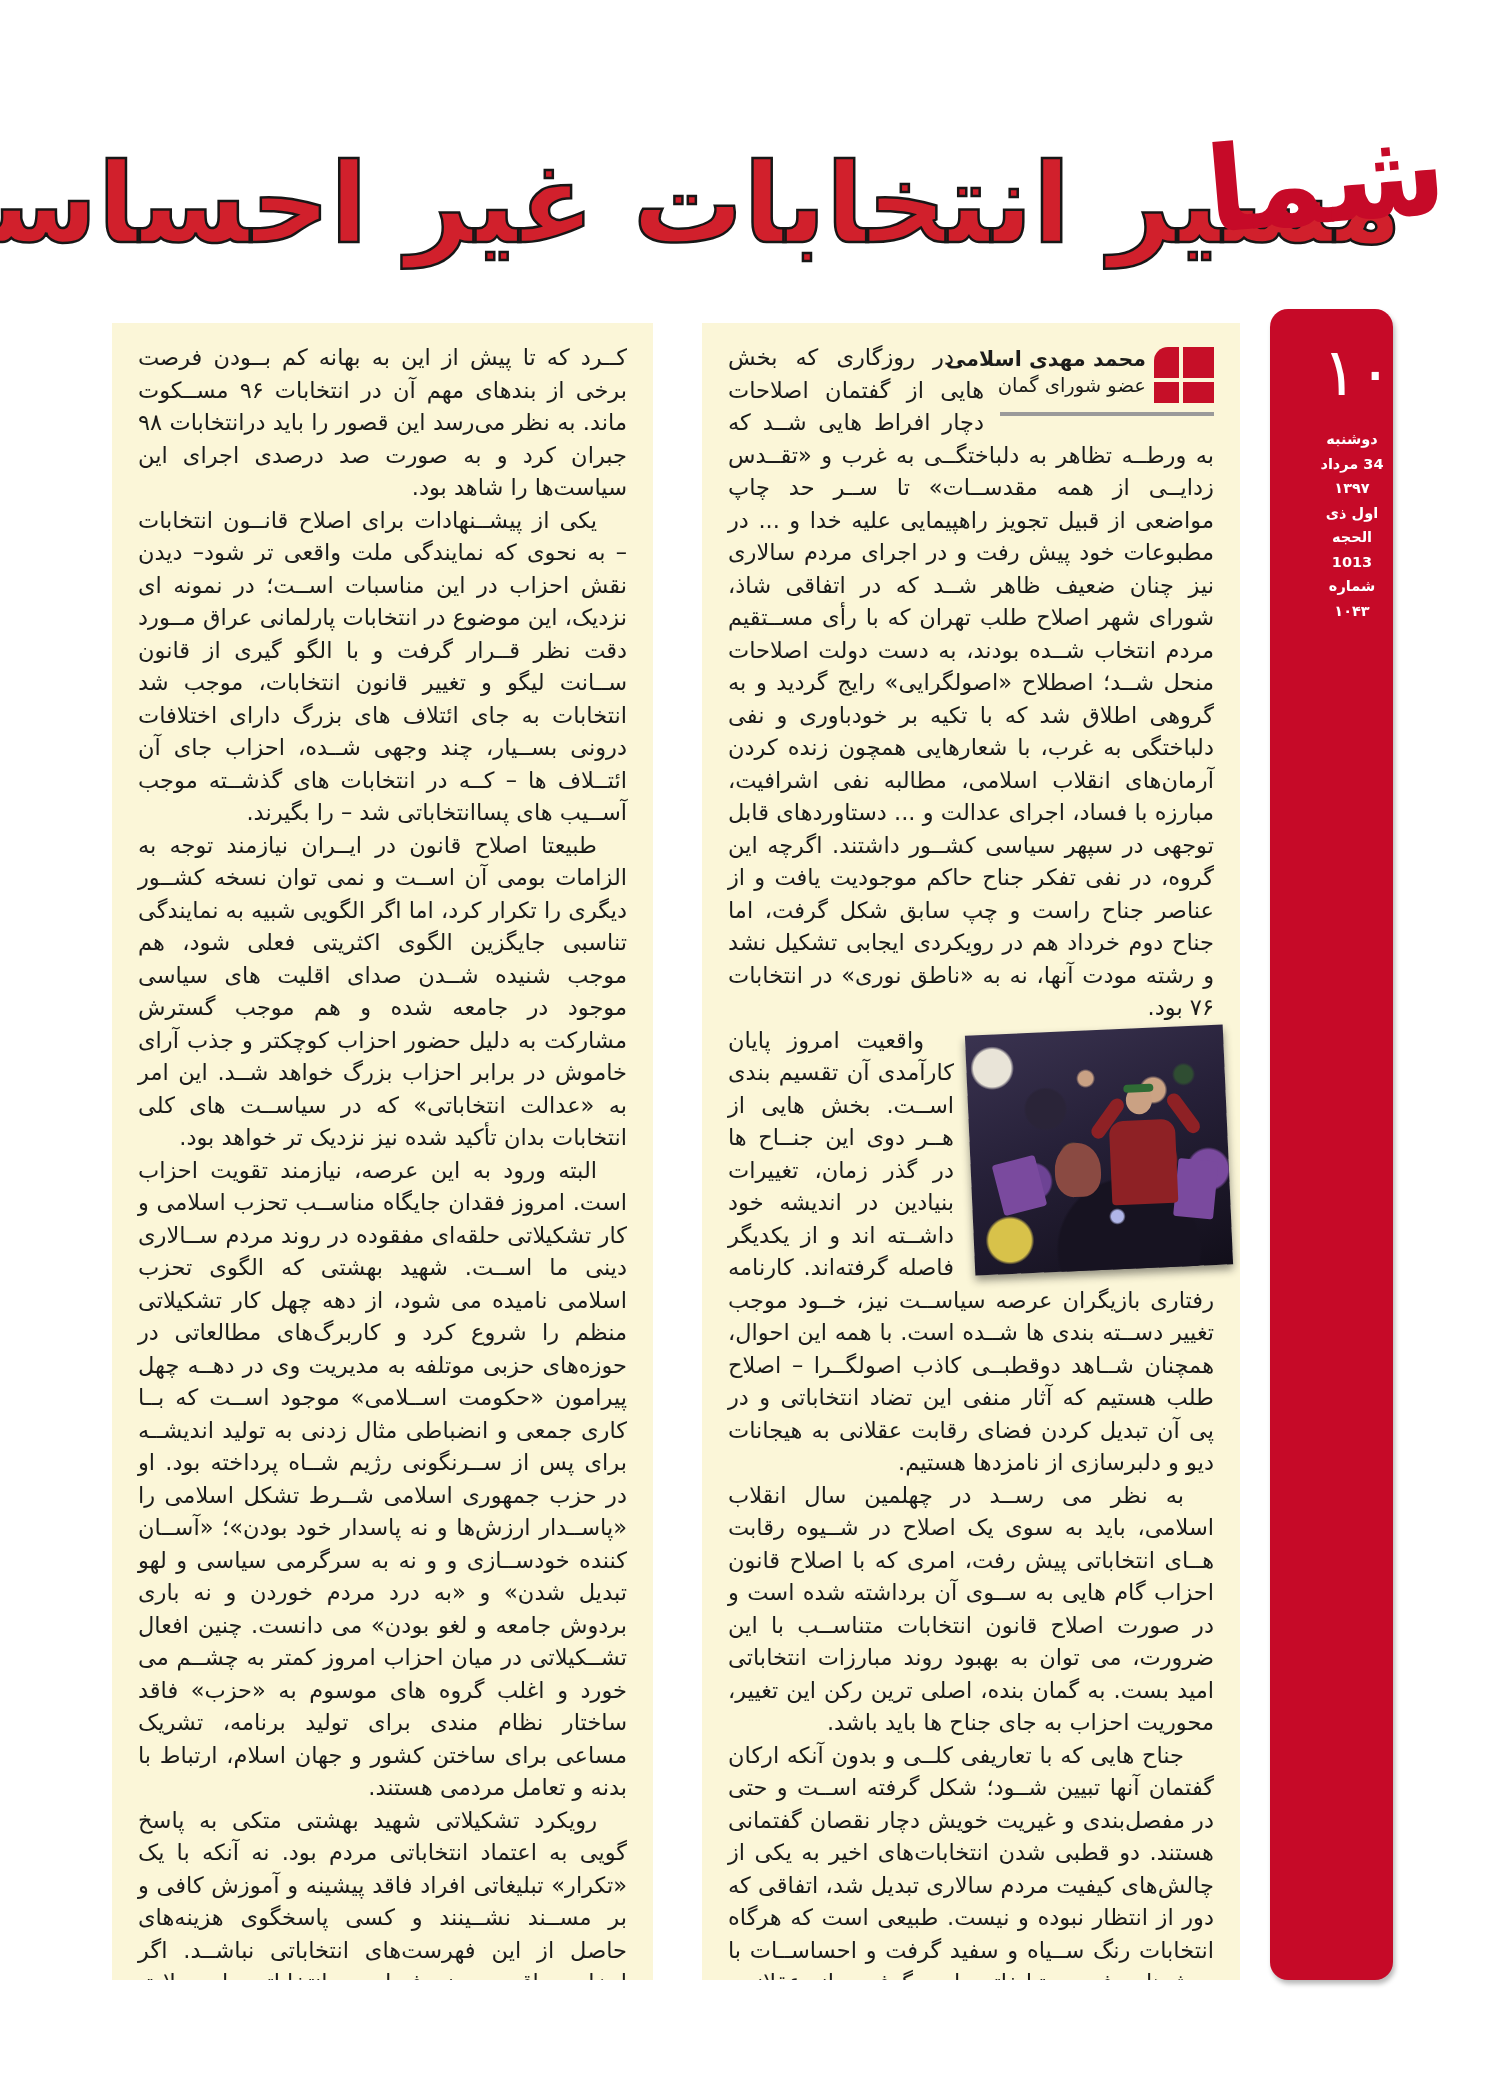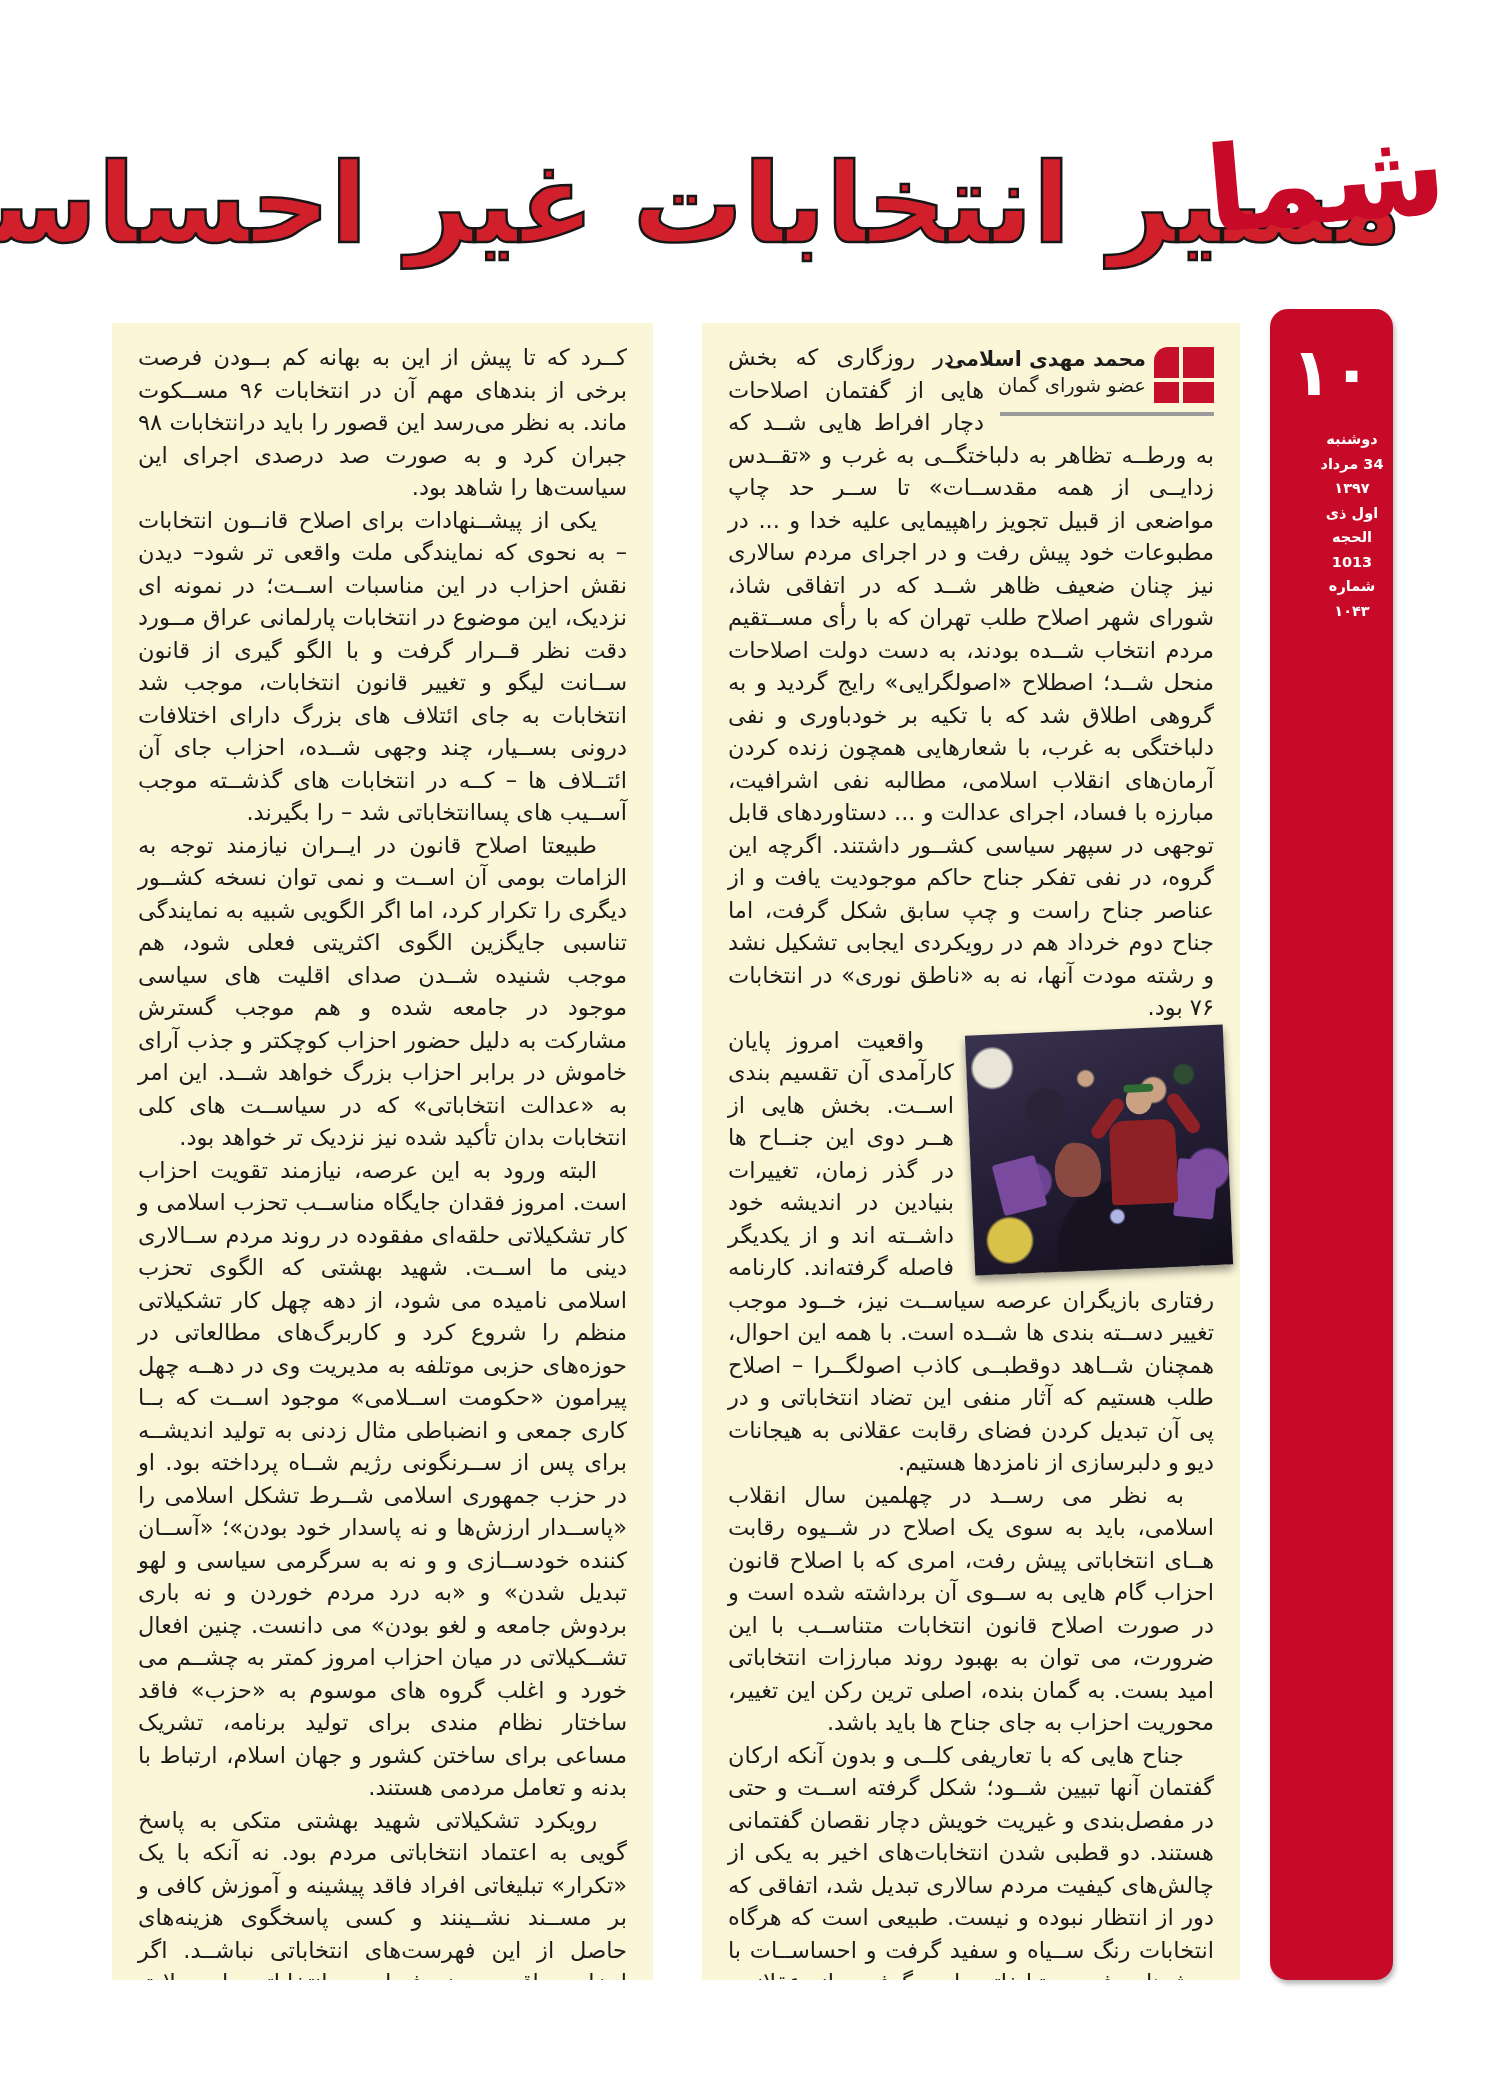--- a/index.html
+++ b/index.html
@@ -19,21 +19,21 @@
     position:absolute;left:1250px;top:58px;width:152px;height:245px;
     display:flex;align-items:center;justify-content:center;
     font-size:118px;font-weight:bold;color:#c60a28;transform:rotate(-5deg);
     direction:rtl;white-space:nowrap;
   }
   .redbar{
     position:absolute;left:1270px;top:309px;width:123px;height:1671px;
     background:#c60a28;border-radius:18px;box-shadow:2px 4px 5px rgba(0,0,0,.28);
     text-align:center;color:#ffffff;direction:rtl;box-sizing:border-box;
   }
-  .pagenum{font-size:66px;font-weight:bold;line-height:80px;margin-top:24px;}
+  .pagenum{font-size:66px;font-weight:normal;line-height:80px;margin-top:24px;text-align:right;}
   .dates{margin-top:14px;font-size:14.5px;font-weight:bold;line-height:24.5px;padding-left:41px;}
   
   .panel{position:absolute;top:323px;height:1657px;background:#fbf6d8;}
   .panel-left{left:112px;width:541px;}
   .panel-right{left:702px;width:538px;}
   .textflow{
     direction:rtl;text-align:justify;font-size:22.5px;line-height:32.5px;
     color:#1c1c1a;padding:18px 26px 20px 26px;height:100%;box-sizing:border-box;
     overflow:hidden;
   }

